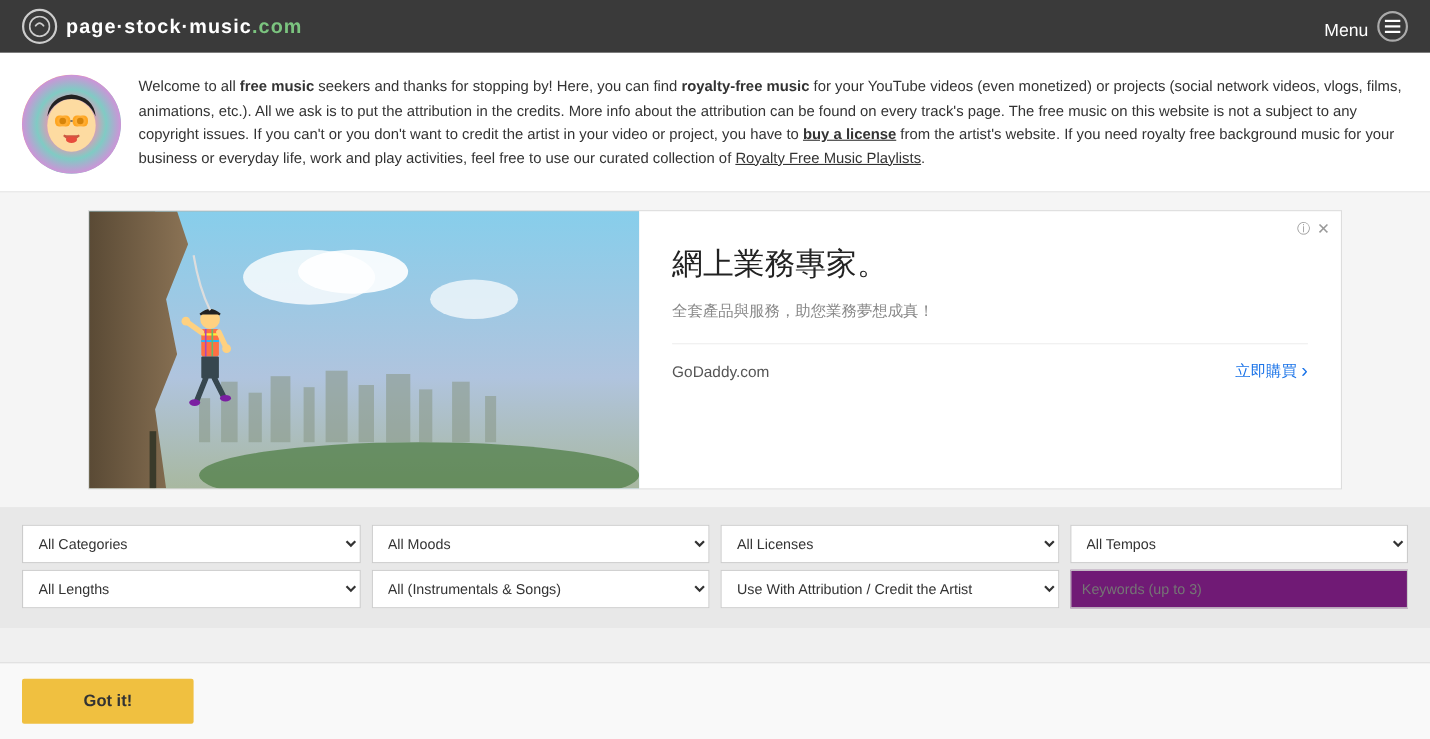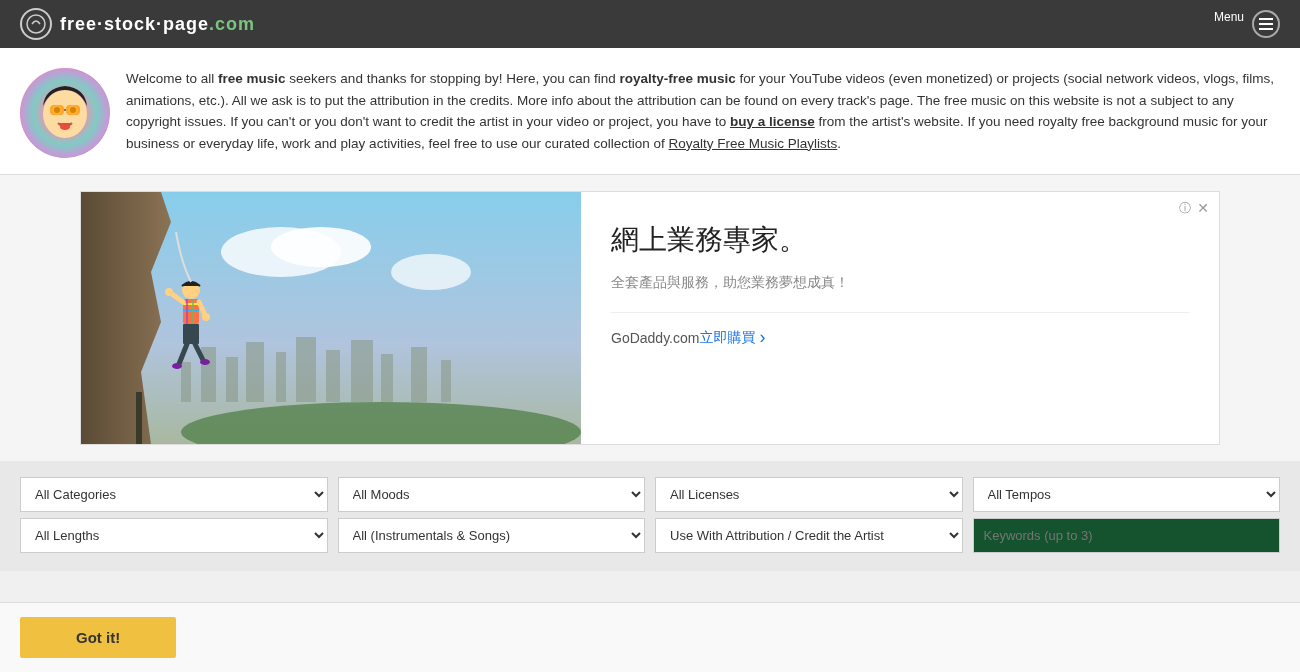--- a/index.html
+++ b/index.html
@@ -32,24 +32,24 @@
     }
     .logo-text {
       color: #fff;
       font-size: 18px;
       font-weight: bold;
       letter-spacing: 1px;
     }
     .logo-text span.green { color: #7bc47f; }
     .header-menu {
       display: flex;
-      align-items: flex-start;
+      align-items: flex-end;
       gap: 8px;
       color: #fff;
-      font-size: 12px;
+      font-size: 16px;
       cursor: pointer;
     }
     .menu-icon-bars {
       width: 28px;
       height: 28px;
       border: 2px solid #aaa;
       border-radius: 50%;
       display: flex;
       flex-direction: column;
       align-items: center;
@@ -174,20 +174,21 @@
     .ad-subtext {
       font-size: 14px;
       color: #888;
     }
     .ad-footer {
       border-top: 1px solid #eee;
       margin-top: 20px;
       padding: 14px 0;
       display: flex;
       align-items: center;
+      justify-content: space-between;
     }
     .ad-domain {
       font-size: 14px;
       color: #555;
     }
     .ad-cta {
       color: #1a73e8;
       font-size: 14px;
       display: flex;
       align-items: center;
@@ -212,21 +213,21 @@
       background: #fff;
       font-size: 13px;
       color: #333;
       cursor: pointer;
       appearance: auto;
     }
     .filter-input {
       flex: 1;
       padding: 8px 10px;
       border: 1px solid #ccc;
-      background: #14532d;
+      background: #701a75;
       font-size: 13px;
       color: #999;
     }
 
     
     .cookie-bar {
       position: fixed;
       bottom: 0;
       left: 0;
       right: 0;
@@ -263,21 +264,21 @@
 
 <header class="header">
   <div class="header-logo">
     <div class="logo-icon">
       <svg width="20" height="20" viewBox="0 0 20 20" fill="none">
         <circle cx="10" cy="10" r="9" stroke="#ccc" stroke-width="1.5"></circle>
         <path d="M6 10 Q10 4 14 10" stroke="#ccc" stroke-width="1.5" fill="none"></path>
       </svg>
     </div>
     <span class="logo-text">
-      <span>free·stock·page</span><span class="green">.com</span>
+      <span>page·stock·music</span><span class="green">.com</span>
     </span>
   </div>
   <div class="header-menu">
     <span>Menu</span>
     <div class="menu-icon-bars">
       <span></span>
       <span></span>
       <span></span>
     </div>
   </div>

